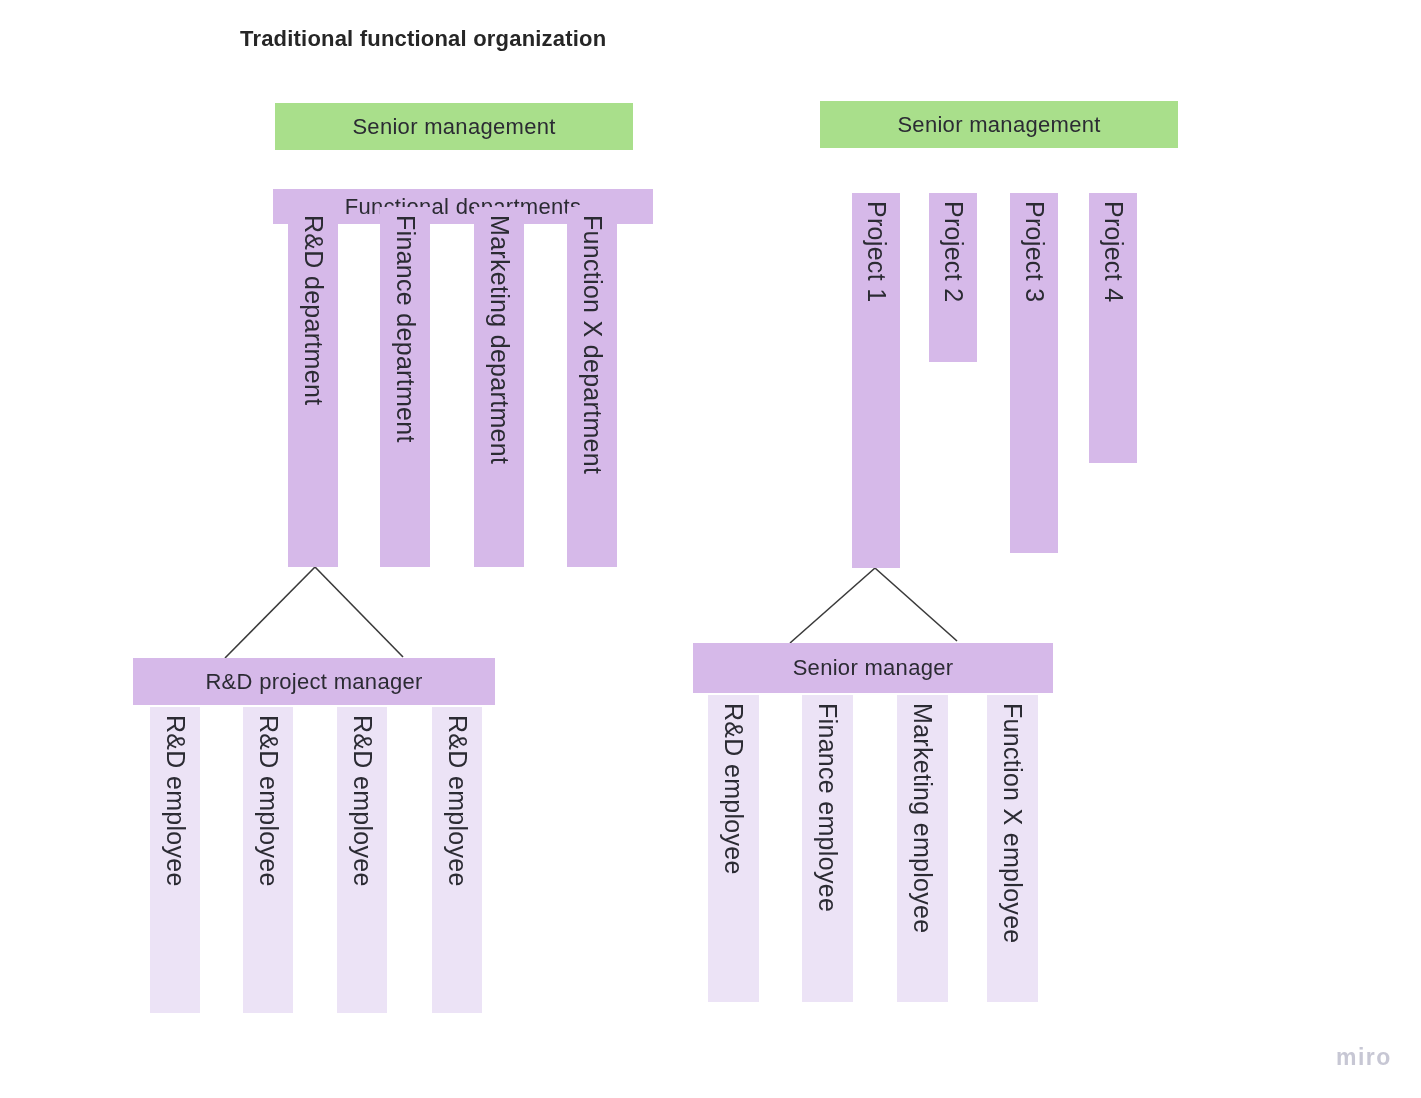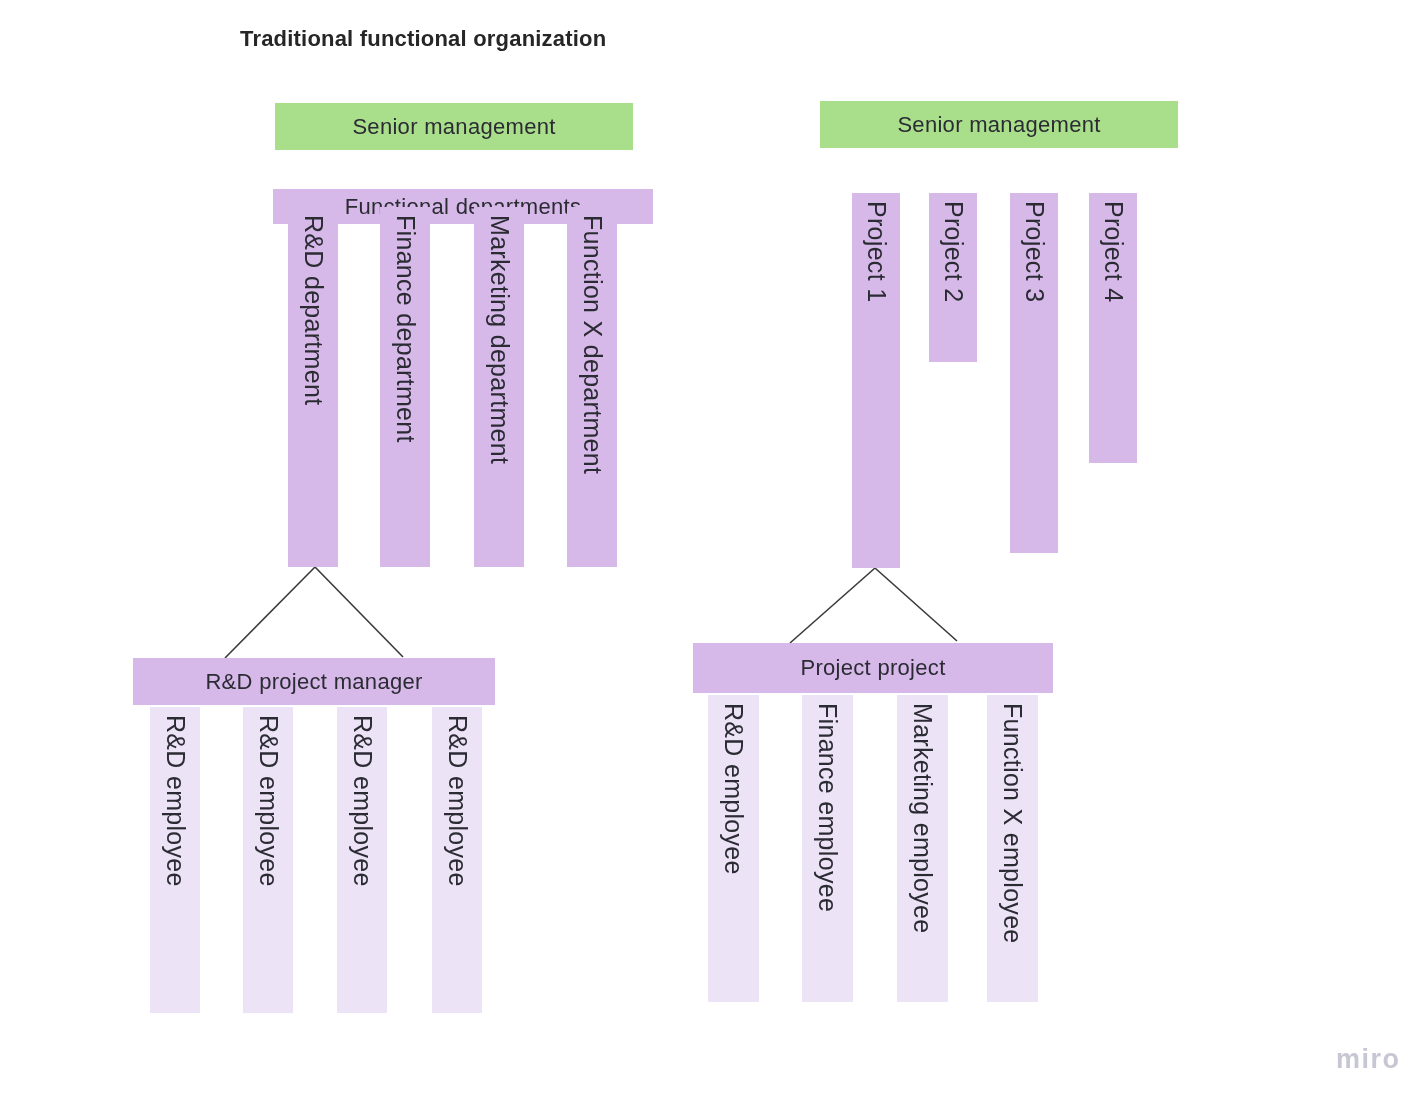--- a/index.html
+++ b/index.html
@@ -62,21 +62,21 @@
     pointer-events: none;
   }
   #connector-svg line {
     stroke: #3a3a3a;
     stroke-width: 1.6;
   }
   .watermark {
     position: absolute;
     left: 1336px;
     top: 1044px;
-    font-size: 27px;
+    font-size: 23px;
     font-weight: 600;
     letter-spacing: 1.5px;
     color: #c7c7d4;
     text-align: right;
   }
 </style>
 </head>
 <body>
 
 <div id="canvas">
@@ -130,21 +130,21 @@
   <div class="vbar purple w48" style="left:929px; top:193px; height:169px;">
     <span>Project 2</span>
   </div>
   <div class="vbar purple w48" style="left:1010px; top:193px; height:360px;">
     <span>Project 3</span>
   </div>
   <div class="vbar purple w48" style="left:1089px; top:193px; height:270px;">
     <span>Project 4</span>
   </div>
 
-  <div class="node purple" style="left:693px; top:643px; width:360px; height:50px;">Project project</div>
+  <div class="node purple" style="left:693px; top:643px; width:360px; height:50px;">Senior manager</div>
 
   <div class="vbar light-purple w51" style="left:708px; top:695px; height:307px;">
     <span>R&amp;D employee</span>
   </div>
   <div class="vbar light-purple w51" style="left:802px; top:695px; height:307px;">
     <span>Finance employee</span>
   </div>
   <div class="vbar light-purple w51" style="left:897px; top:695px; height:307px;">
     <span>Marketing employee</span>
   </div>

